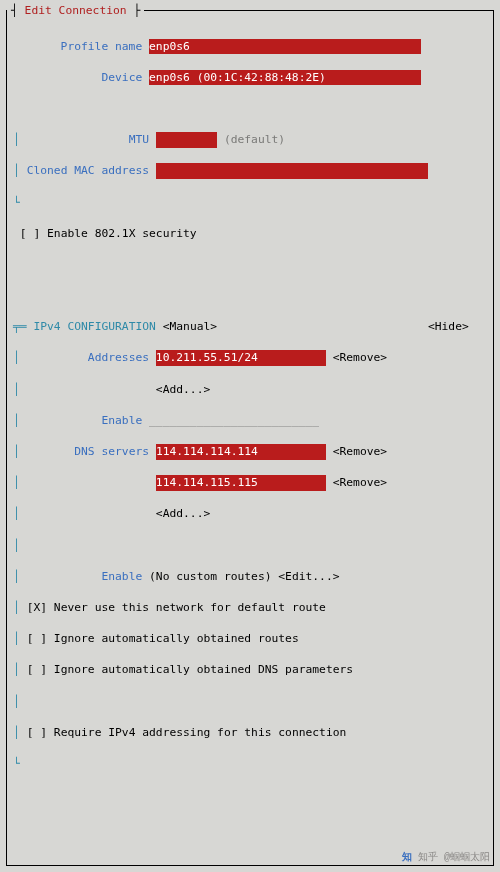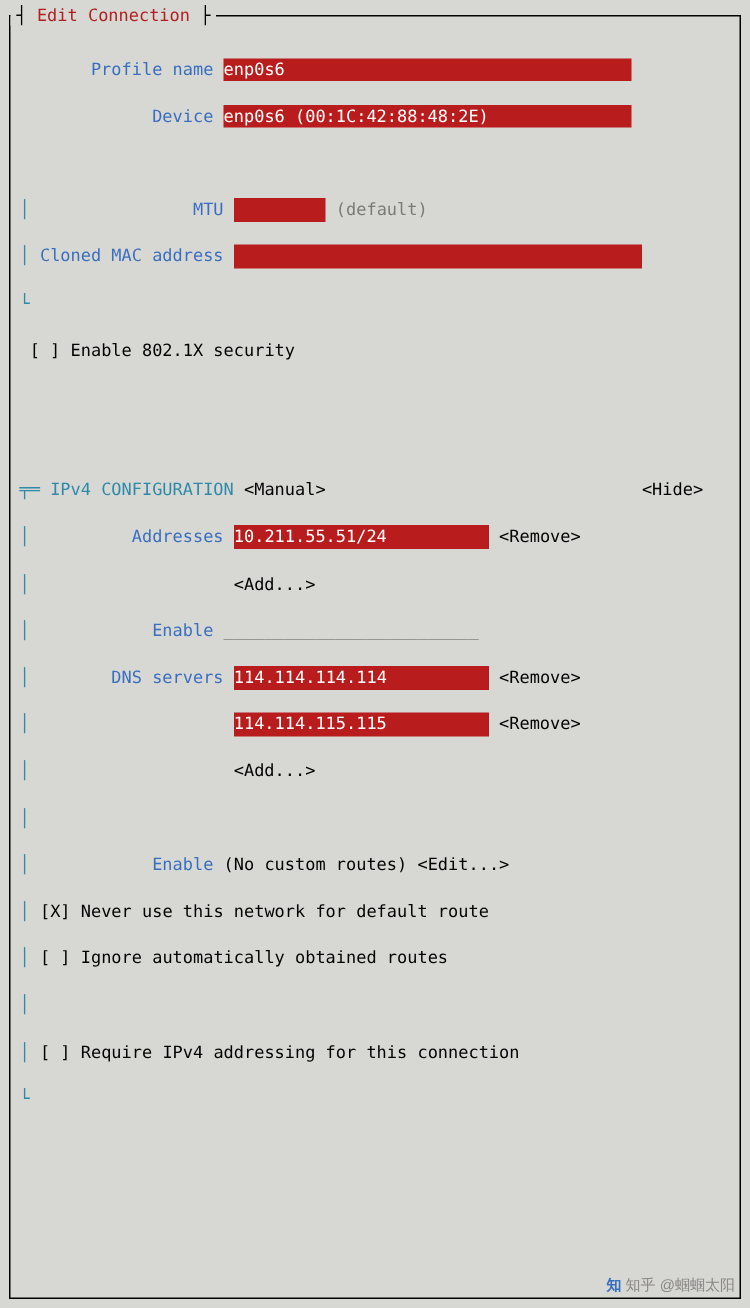--- a/index.html
+++ b/index.html
@@ -31,21 +31,21 @@
   }
   .lbl{color:#3a6fbf}
   .sec{color:#2f8aa8}
   .field{background:#b91c1c;color:#fff;display:inline-block}
   .hint{color:#7a7a78}
   .btn{color:#000}
   .row{height:15.6px}
   .bar{color:#2f8aa8}
   .watermark{
     position:absolute;right:10px;bottom:6px;
-    font-size:10px;color:#8a8886;font-family:Liberation Sans, sans-serif;
+    font-size:10px;color:#8a8886;font-family:Liberation Mono, monospace;
   }
   .watermark .z{color:#3a6fbf;font-weight:bold}
 </style>
 </head>
 <body>
 
 <div class="frame">
   <div class="title-wrap"><span class="title">Edit Connection</span></div>
 
   <div class="content">
@@ -62,20 +62,21 @@
 <div class="row"><span class="bar">│</span>          <span class="lbl">Addresses</span> <span class="field"><span>10.211.55.51/24</span>          </span> <span class="btn">&lt;Remove&gt;</span></div>
 <div class="row"><span class="bar">│</span>                    <span class="btn">&lt;Add...&gt;</span></div>
 <div class="row"><span class="bar">│</span>            <span class="lbl">Enable</span> <span class="hint">_________________________</span></div>
 <div class="row"><span class="bar">│</span>        <span class="lbl">DNS servers</span> <span class="field"><span>114.114.114.114</span>          </span> <span class="btn">&lt;Remove&gt;</span></div>
 <div class="row"><span class="bar">│</span>                    <span class="field"><span>114.114.115.115</span>          </span> <span class="btn">&lt;Remove&gt;</span></div>
 <div class="row"><span class="bar">│</span>                    <span class="btn">&lt;Add...&gt;</span></div>
 <div class="row"><span class="bar">│</span></div>
 <div class="row"><span class="bar">│</span>            <span class="lbl">Enable</span> <span>(No custom routes)</span> <span class="btn">&lt;Edit...&gt;</span></div>
 <div class="row"><span class="bar">│</span> <span>[X]</span> <span>Never use this network for default route</span></div>
 <div class="row"><span class="bar">│</span> <span>[ ]</span> <span>Ignore automatically obtained routes</span></div>
+<div class="row"><span class="bar">│</span> <span>[ ]</span> <span>Ignore automatically obtained DNS parameters</span></div>
 <div class="row"><span class="bar">│</span></div>
 <div class="row"><span class="bar">│</span> <span>[ ]</span> <span>Require IPv4 addressing for this connection</span></div>
 <div class="row"><span class="bar">└</span></div>
 
 
 
 
 
 
 

